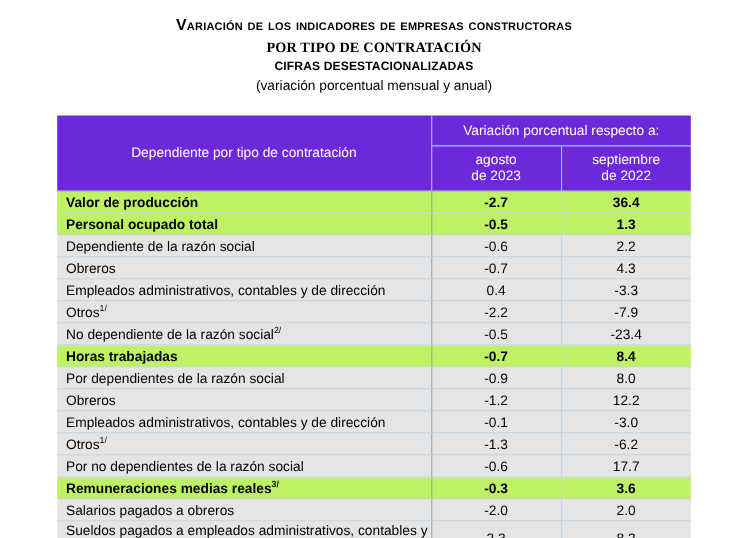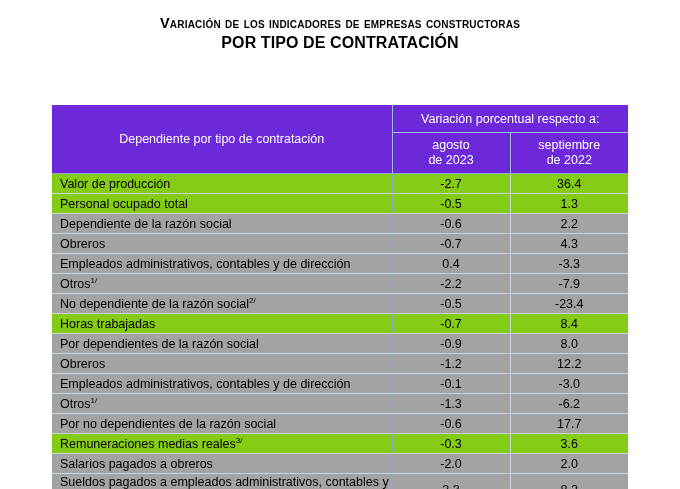--- a/index.html
+++ b/index.html
@@ -31,22 +31,23 @@
   .title-line2 {
     font-weight: bold;
     font-size: 14.5px;
     font-variant: small-caps;
     letter-spacing: 0.2px;
     line-height: 19px;
   }
   .title-line2 {
     font-variant: normal;
     text-transform: uppercase;
-    font-size: 16px;
+    font-size: 13px;
     letter-spacing: 0.1px;
+    font-family: Liberation Serif, serif;
   }
   .title-line3 {
     font-weight: bold;
     font-size: 11px;
     text-transform: uppercase;
     letter-spacing: 0.1px;
     line-height: 17px;
     margin-top: 1px;
   }
   .title-line4 {
@@ -98,41 +99,41 @@
     font-size: 12.5px;
   }
   .hdr-sub.first {
     border-right: 1px solid #9fc0da;
   }
 
   
   td.ind, td.num {
     font-size: 12.5px;
     border-bottom: 1px solid #C5D3E2;
-    background: #a3a3a3;
+    background: #e5e5e5;
     height: 19px;
     padding: 0;
     vertical-align: middle;
   }
   td.ind {
     text-align: left;
     padding-left: 8px;
     border-right: 1px solid #8FA8C0;
   }
   td.num {
     text-align: center;
   }
   td.num.first {
     border-right: 1px solid #C5D3E2;
   }
 
   tr.section td.ind,
   tr.section td.num {
-    background: #84cc16;
-    font-weight: normal;
+    background: #bef264;
+    font-weight: bold;
   }
   tr.section td.num.first {
     border-right: 1px solid #C5D3E2;
   }
 
   .lvl1 { padding-left: 10px; }
   .lvl2 { padding-left: 24px; }
   .lvl3 { padding-left: 38px; }
 
   tr.tall td.ind,
@@ -156,20 +157,22 @@
   }
 </style>
 </head>
 <body>
 
 <div class="page">
 
   <div class="title-block">
     <div class="title-line1">Variación de los indicadores de empresas constructoras</div>
     <div class="title-line2">por tipo de contratación</div>
+    <div class="title-line3">Cifras desestacionalizadas</div>
+    <div class="title-line5">(variación porcentual mensual y anual)</div>
   </div>
 
   <div class="table-wrap">
     <table class="data">
       <colgroup>
         <col class="c-ind">
         <col class="c-num1">
         <col class="c-num2">
       </colgroup>
       <thead>

